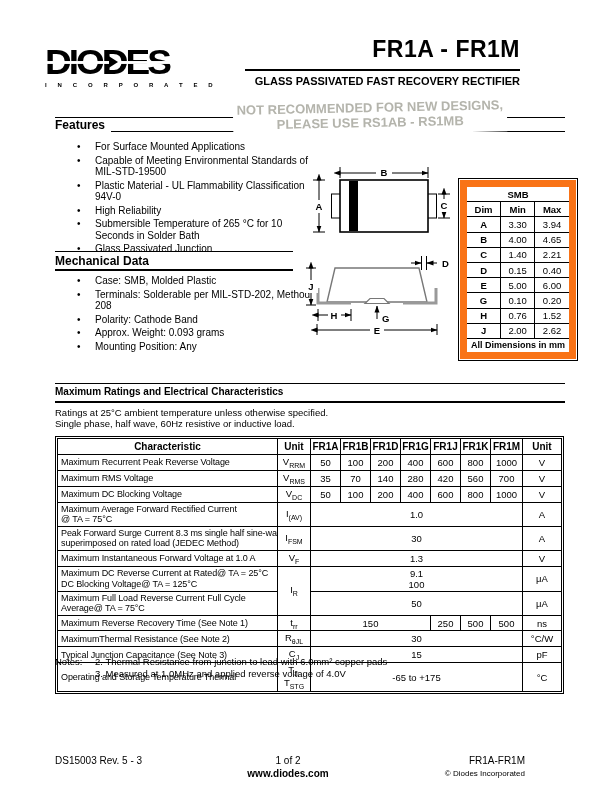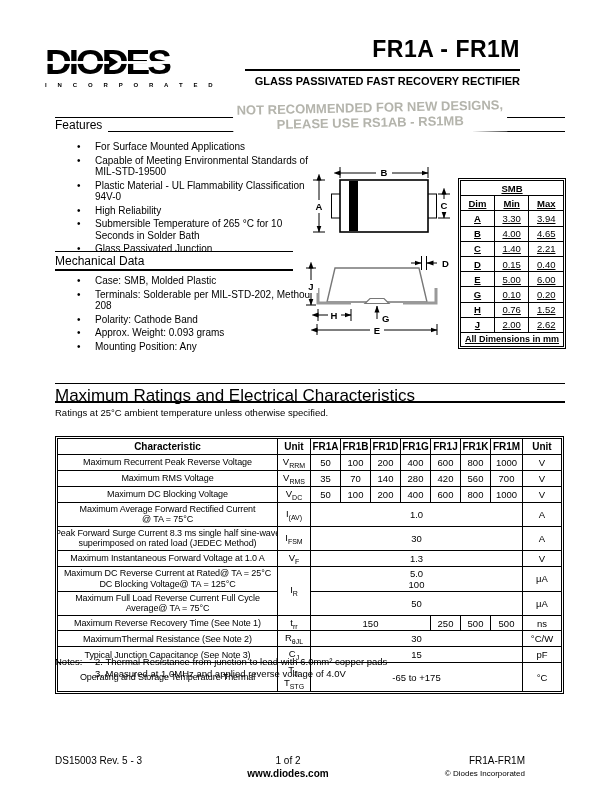--- a/index.html
+++ b/index.html
@@ -26,49 +26,49 @@
   .title-rule  { left:245px; top:69px; width:275px; height:2px; background:#000; }
   .subtitle    { left:245px; top:75px; width:275px; text-align:right; font-size:11px; font-weight:bold; }
 
   
   .wm-rule { left:55px; width:510px; height:1px; background:#000; }
   .watermark { left:233px; top:96px; width:274px; background:#fff; text-align:center;
                font-weight:bold; font-size:13px; line-height:15px;
                transform:rotate(-1.2deg); padding:4px 0; z-index:5; }
 
   
-  .sec-head { font-size:12px; font-weight:normal; }
+  .sec-head { font-size:12px; font-weight:bold; }
   .rule1 { height:1px; background:#000; }
   .rule2 { height:2px; background:#000; }
 
   
   .blist { width:240px; font-size:10px; line-height:11.5px; }
   .bitem { position:relative; padding-left:20px; margin-bottom:2px; }
   .bullet { position:absolute; left:2px; top:0; font-size:10px; }
 
   
   .pkg { left:305px; top:164px; }
   .pkg text { font-size:9.5px; font-weight:bold; fill:#000; }
 
   
   .dimwrap { left:458px; top:178px; border:1px solid #000; padding:1px; background:#fff; }
-  table.dim { border-collapse:collapse; border:1px solid #f97316; font-size:9.5px;text-decoration:underline; }
+  table.dim { border-collapse:collapse; border:7px solid #f97316; font-size:9.5px; }
   table.dim td, table.dim th { border:1px solid #000; text-align:center; padding:1.6px 4px; }
   table.dim .dimhead { font-weight:bold; }
   table.dim .dimletter { font-weight:bold; }
   table.dim .dimfoot { font-weight:bold; font-size:9px; }
 
   
   .sub-note { font-size:9.5px; }
   .ratwrap { left:55px; top:436px; border:1px solid #000; padding:1px; background:#fff; }
   table.rat { border-collapse:collapse; border:1px solid #000; table-layout:fixed; width:504px; }
   table.rat td, table.rat th { border:1px solid #000; padding:1px 3px; overflow:hidden; }
   table.rat th { font-size:10px; font-weight:bold; text-align:center; padding:2px 0; }
   td.char { font-size:9px; letter-spacing:-0.1px; }
-  td.char .cl { display:flex; justify-content:center; white-space:nowrap; line-height:10.5px; }
+  td.char .cl { display:flex; justify-content:flex-start; white-space:nowrap; line-height:10.5px; }
   td.sym  { font-size:9.5px; text-align:center; }
   td.sym sub, .sym sub { font-size:7px; }
   td.val  { font-size:9.5px; text-align:center; }
   td.unit { font-size:9.5px; text-align:center; }
 
   
   .notes { left:55px; top:656px; width:480px; display:flex; font-size:9.5px; line-height:11.5px; }
   .notes-label { width:40px; }
   .note-item { white-space:nowrap; }
 
@@ -245,23 +245,24 @@
             <td>2.62</td>
           </tr>
       <tr>
         <td colspan="3" class="dimfoot">All Dimensions in mm</td>
       </tr>
     </tbody>
       </table>
   </div>
 
   <div class="abs rule1" style="left:55px; top:383px; width:510px;"></div>
-  <div class="abs sec-head" style="left:55px; top:386px; font-size:17px;">Maximum Ratings and Electrical Characteristics</div>
+  <div class="abs sec-head" style="left:55px; top:386px; font-size:10px;">Maximum Ratings and Electrical Characteristics</div>
   <div class="abs rule2" style="left:55px; top:401px; width:510px;"></div>
   <div class="abs sub-note" style="left:55px; top:407px;">Ratings at 25°C ambient temperature unless otherwise specified.</div>
+  <div class="abs sub-note" style="left:55px; top:418px;">Single phase, half wave, 60Hz resistive or inductive load.</div>
 
   <div class="abs ratwrap">
     <table class="rat">
       <colgroup>
         <col style="width:220px">
           <col style="width:33px">
         <col style="width:30px">
           <col style="width:30px">
           <col style="width:30px">
           <col style="width:30px">
@@ -373,21 +374,21 @@
                 <span>Maximum DC Reverse Current at Rated</span>
                 <span class="cond">@ TA =  25°C</span>
               </div>
           <div class="cl">
                 <span>DC Blocking Voltage</span>
                 <span class="cond">@ TA = 125°C</span>
               </div>
         </td>
         <td class="sym" rowspan="2"><span>I</span><sub>R</sub></td>
         <td class="val" colspan="7">
-          <div>5.0</div>
+          <div>9.1</div>
           <div>100</div>
         </td>
         <td class="unit">μA</td>
       </tr>
       <tr>
         <td class="char">
           <div class="cl">
                 <span>Maximum Full Load Reverse Current Full Cycle</span>
               </div>
           <div class="cl">

